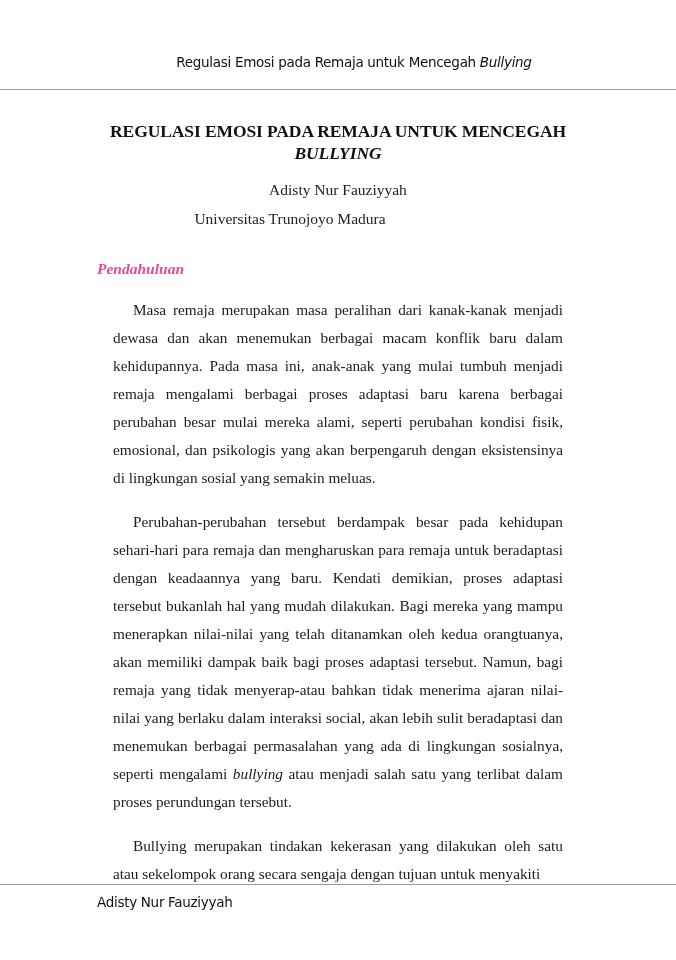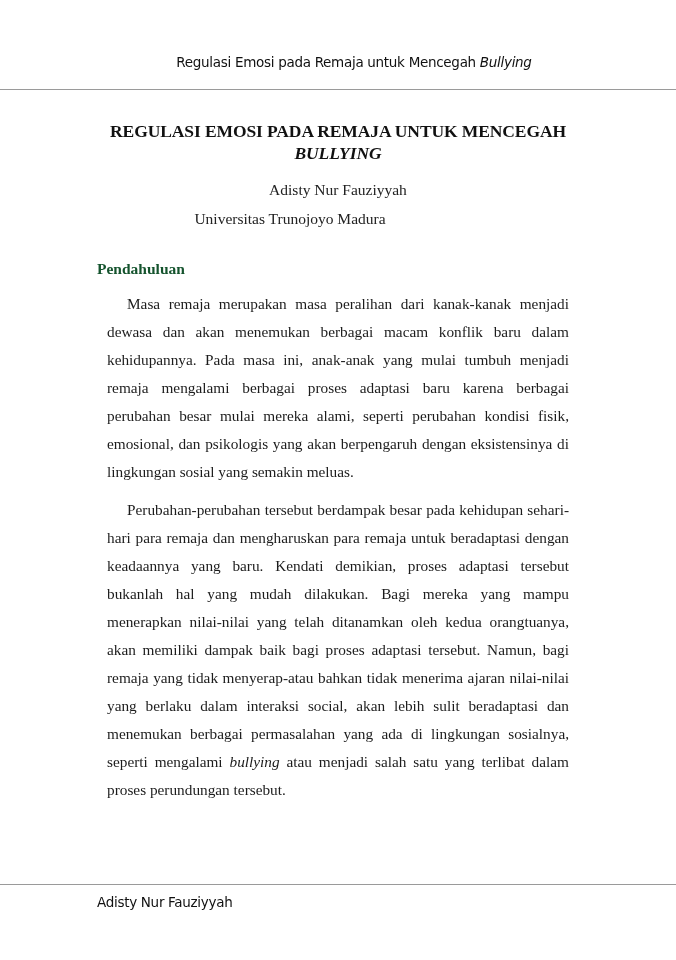--- a/index.html
+++ b/index.html
@@ -77,24 +77,25 @@
       font-family: "Liberation Serif", serif;
       font-size: 15.3px;
       line-height: 28px;
       color: #1c1c1c;
     }
     .section-heading {
       font-weight: bold;
       font-size: 15.5px;
       line-height: 22px;
       margin: 0 0 6px 0;
-      color: #14532d;
+      color: #ec4899;
+      font-style: italic;
     }
     .para {
-      margin: 10px;
+      margin: 16px;
       text-align: justify;
       text-indent: 20px;
     }
     .para .it { font-style: italic; }
     .footer-rule {
       position: absolute;
       top: 884px;
       left: 0;
       width: 676px;
       height: 0;
@@ -123,16 +124,17 @@
   <div class="it">BULLYING</div>
 </div>
 
 <div class="author">Adisty Nur Fauziyyah</div>
 <div class="affiliation">Universitas Trunojoyo Madura</div>
 
 <div class="body-area">
   <div class="section-heading">Pendahuluan</div>
   <p class="para">Masa remaja merupakan masa peralihan dari kanak-kanak menjadi dewasa dan akan menemukan berbagai macam konflik baru dalam kehidupannya. Pada masa ini, anak-anak yang mulai tumbuh menjadi remaja mengalami berbagai proses adaptasi baru karena berbagai perubahan besar mulai mereka alami, seperti perubahan kondisi fisik, emosional, dan psikologis yang akan berpengaruh dengan eksistensinya di lingkungan sosial yang semakin meluas.</p>
   <p class="para"><span>Perubahan-perubahan tersebut berdampak besar pada kehidupan sehari-hari para remaja dan mengharuskan para remaja untuk beradaptasi dengan keadaannya yang baru. Kendati demikian, proses adaptasi tersebut bukanlah hal yang mudah dilakukan. Bagi mereka yang mampu menerapkan nilai-nilai yang telah ditanamkan oleh kedua orangtuanya, akan memiliki dampak baik bagi proses adaptasi tersebut. Namun, bagi remaja yang tidak menyerap-atau bahkan tidak menerima ajaran nilai-nilai yang berlaku dalam interaksi social, akan lebih sulit beradaptasi dan menemukan berbagai permasalahan yang ada di lingkungan sosialnya, seperti mengalami </span><span class="it">bullying</span><span> atau menjadi salah satu yang terlibat dalam proses perundungan tersebut.</span></p>
+  <p class="para">Bullying merupakan tindakan kekerasan yang dilakukan oleh satu atau sekelompok orang secara sengaja dengan tujuan untuk menyakiti</p>
 </div>
 
 <div class="footer-rule"></div>
 <div class="page-footer">Adisty Nur Fauziyyah</div>
 
 </body></html>

